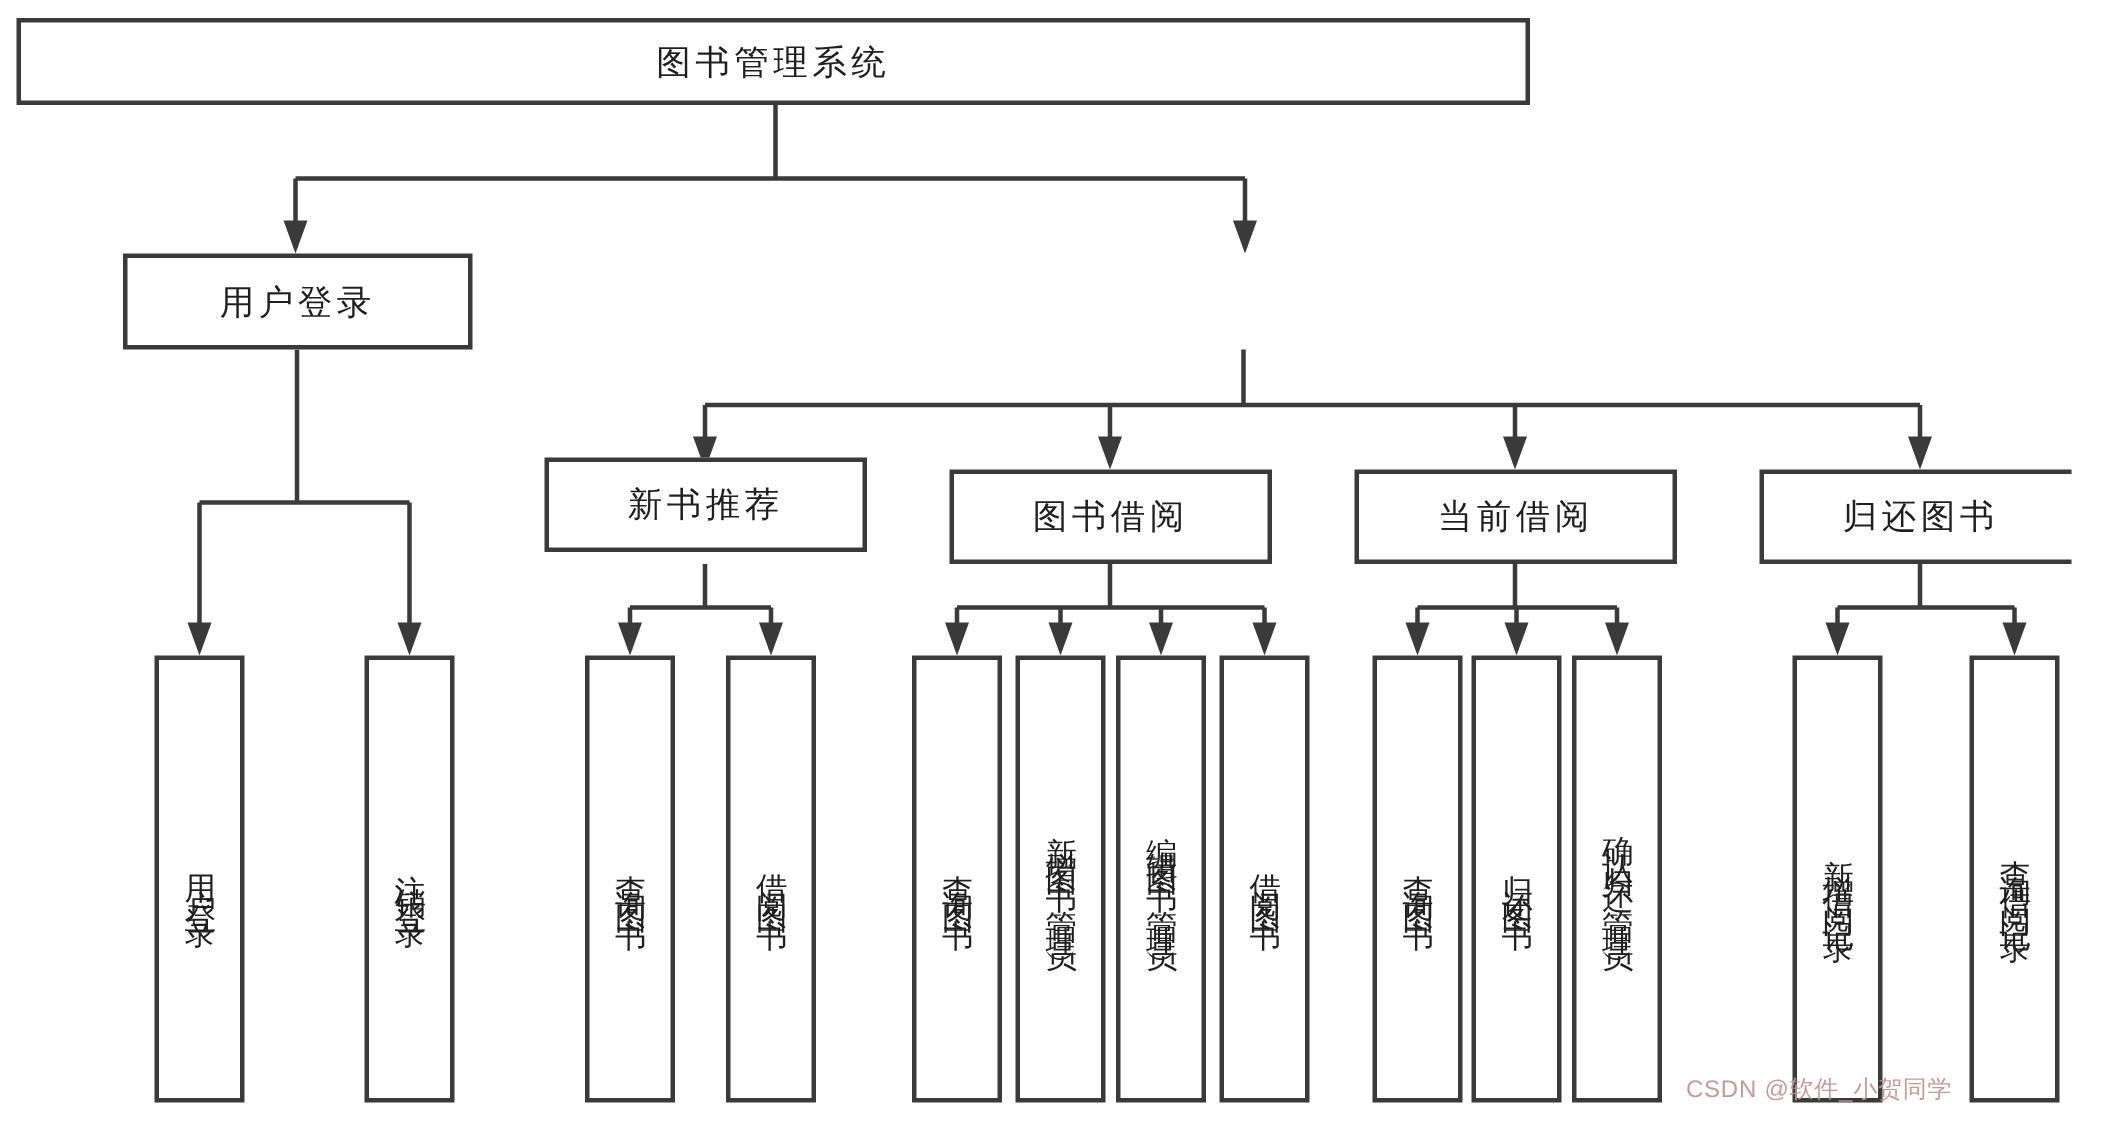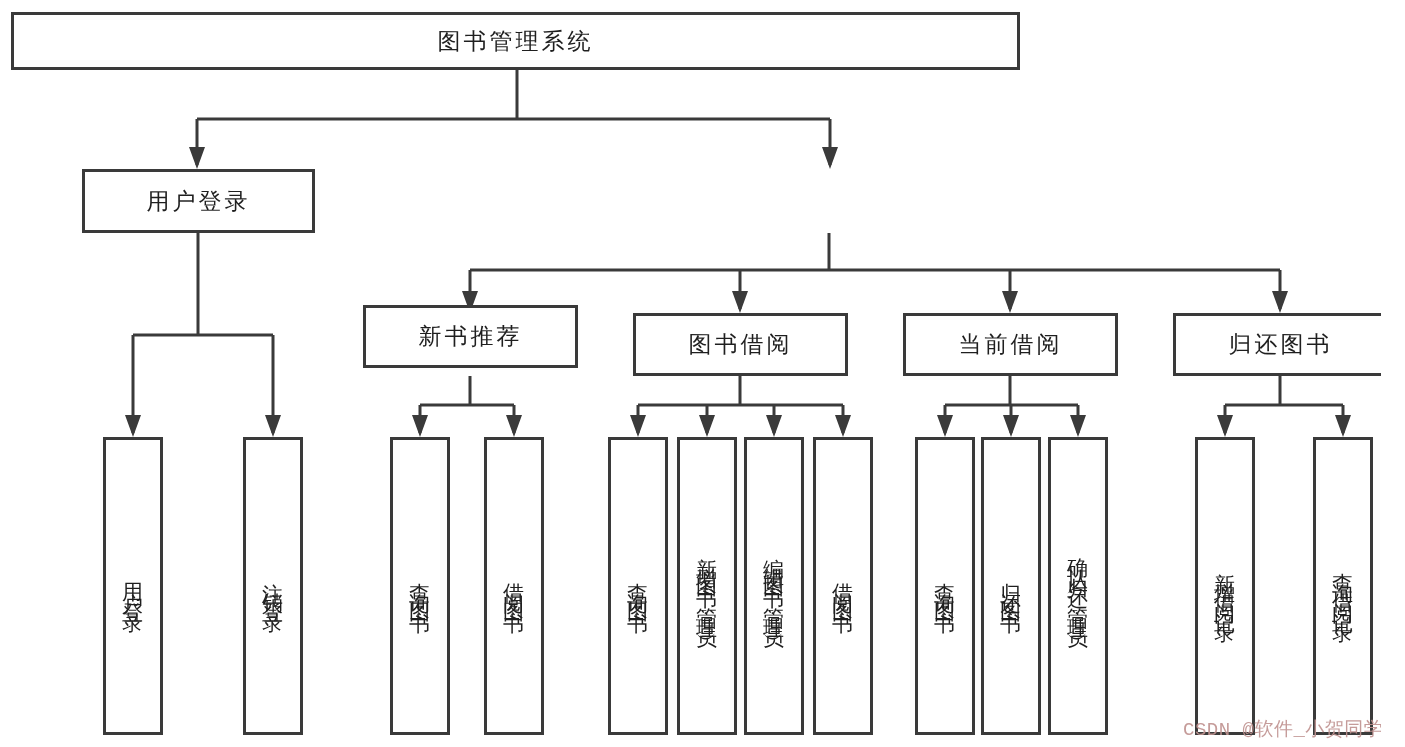--- a/index.html
+++ b/index.html
@@ -13,22 +13,22 @@
     border:3px solid #3a3a3a;display:flex;align-items:center;justify-content:center;
     color:#1f1f1f;
   }
   .hbox{font-size:23px;letter-spacing:3px;white-space:nowrap;}
   .vbox{top:437px;width:60px;height:298px;font-size:21px;}
   .vbox span{
     writing-mode:vertical-rl;letter-spacing:10px;line-height:1;
     white-space:nowrap;
   }
   .watermark{
-    position:absolute;left:1183px;top:716px;font-size:19px;
-    color:rgba(192,146,144,0.92);letter-spacing:0.5px;white-space:nowrap;font-family:Liberation Mono, monospace;
+    position:absolute;left:1124px;top:716px;font-size:16px;
+    color:rgba(192,146,144,0.92);letter-spacing:0.5px;white-space:nowrap;
   }
 </style>
 </head>
 <body>
 
 <div class="stage">
 
   <svg width="1405" height="747" viewBox="0 0 1405 747">
     <path fill="none" stroke="#3a3a3a" stroke-width="3" d="M517 70 V119
              M197 119 H830

